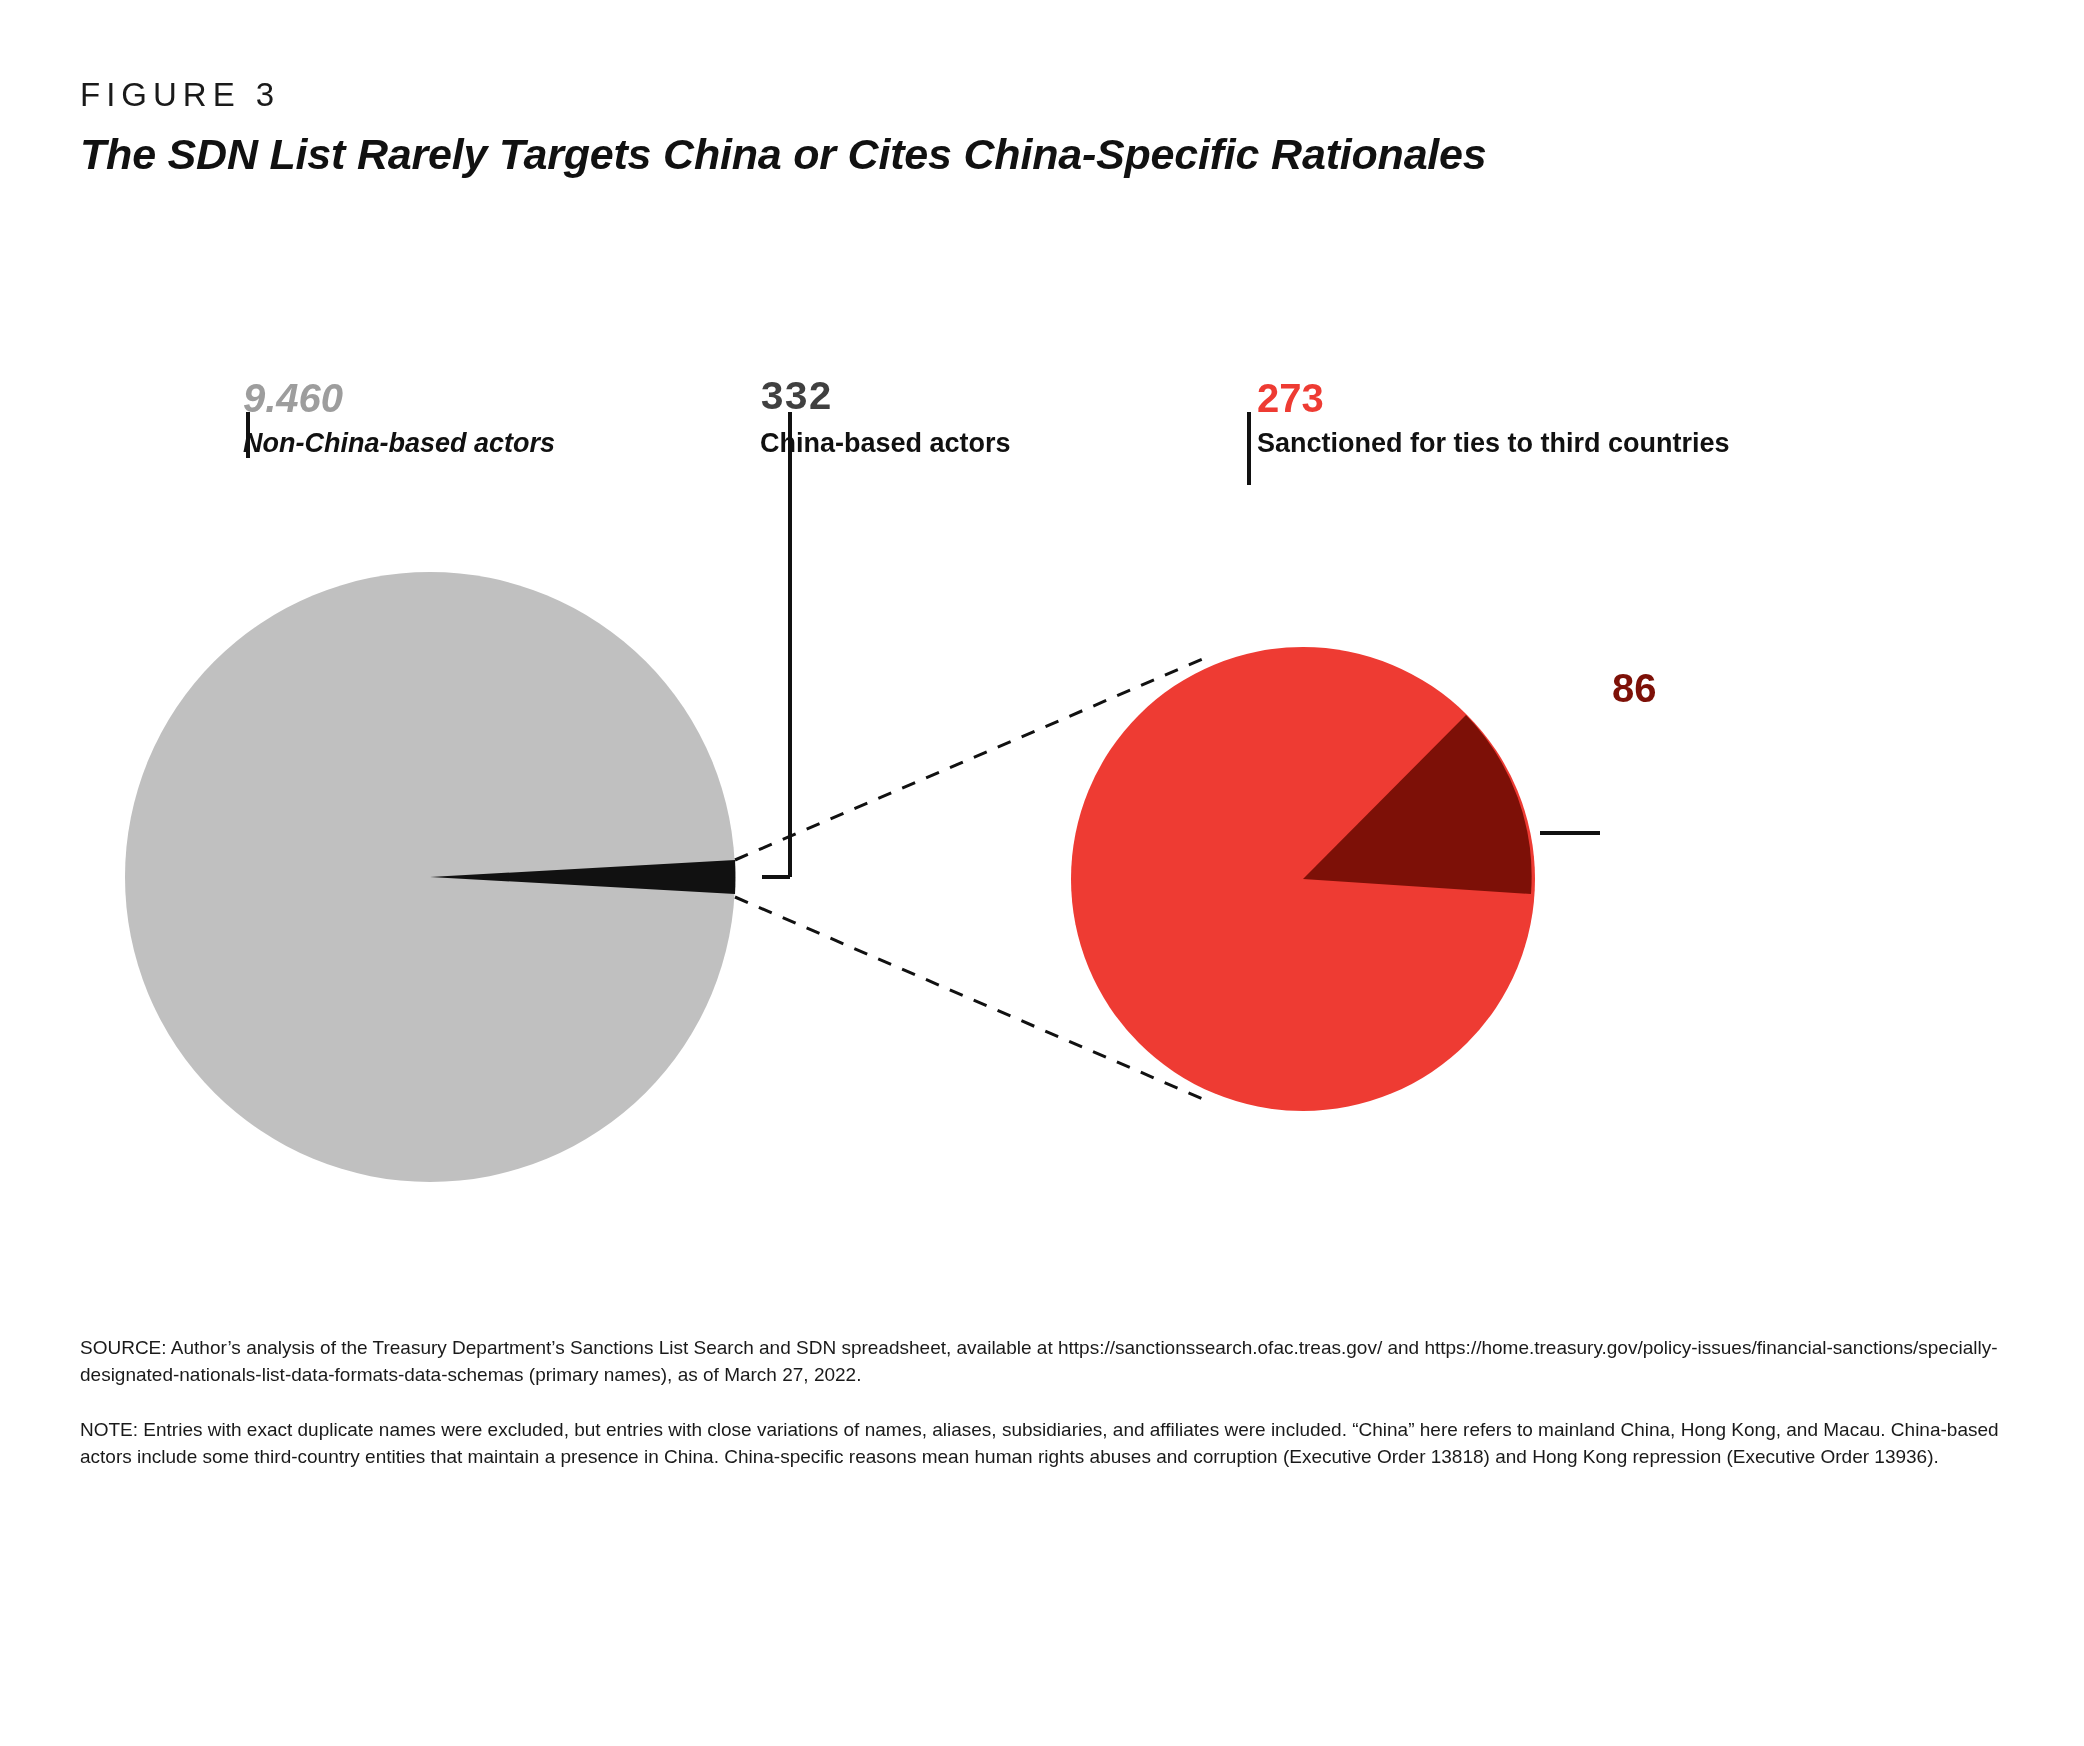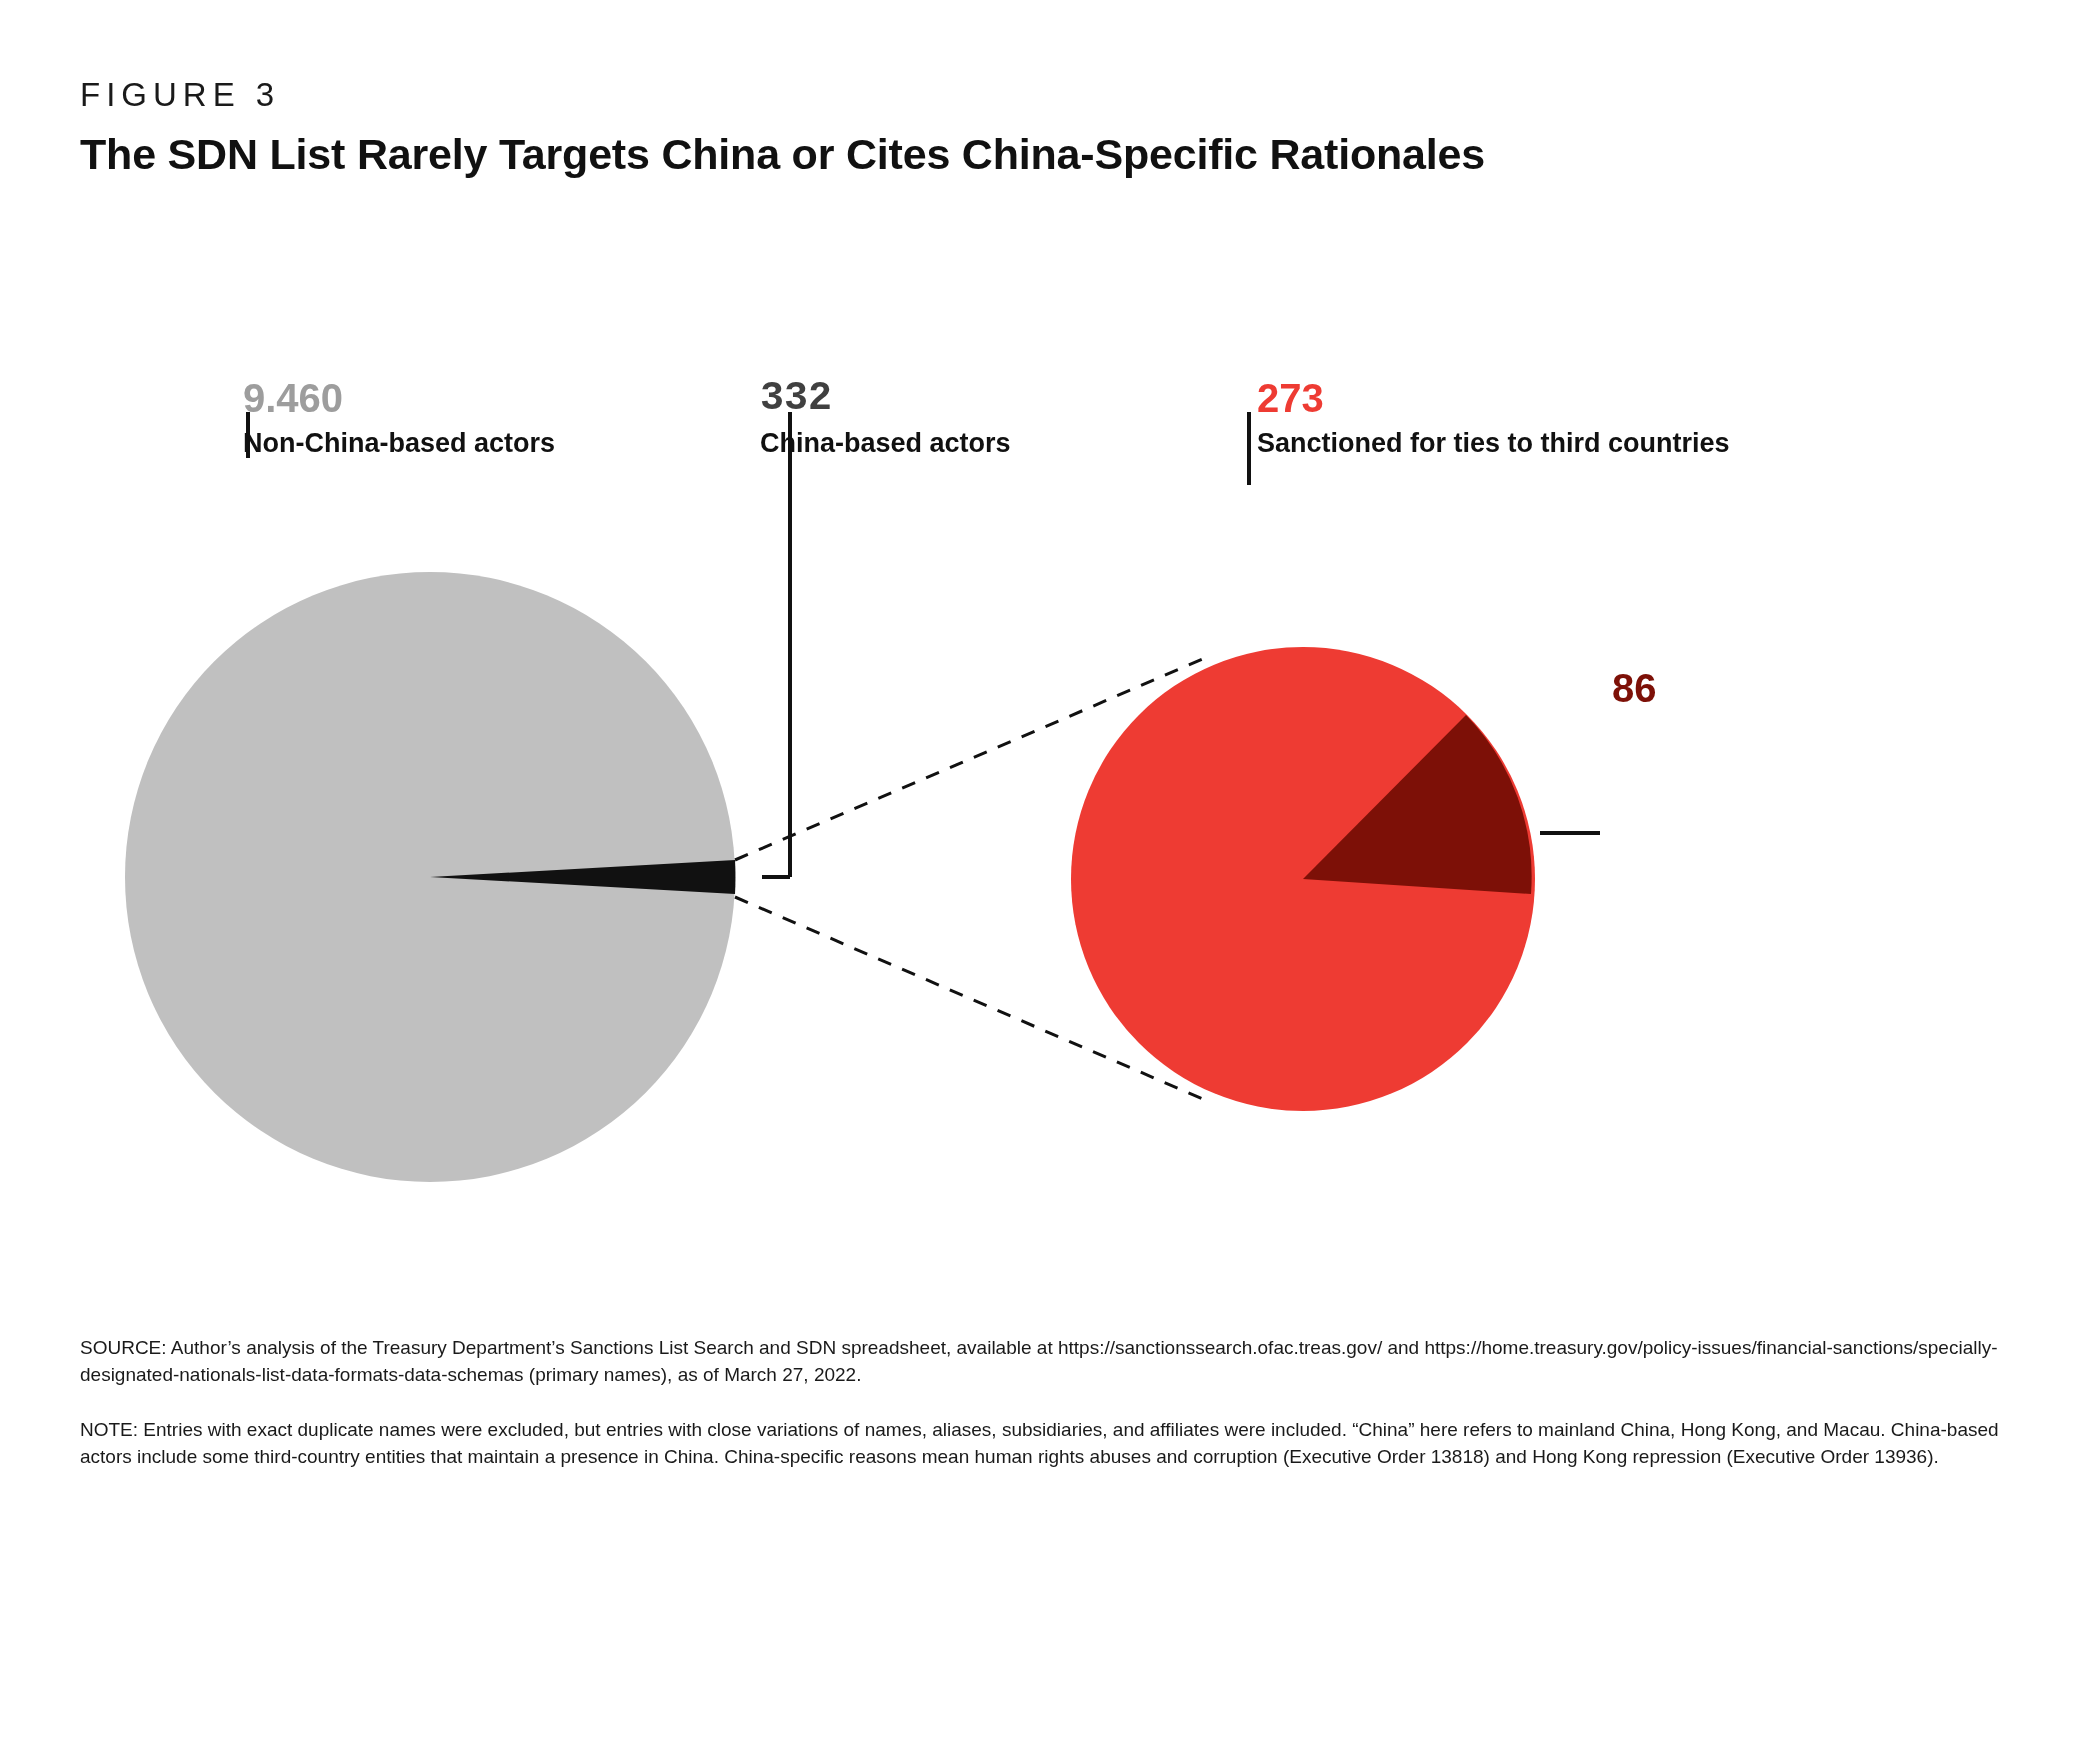--- a/index.html
+++ b/index.html
@@ -31,20 +31,21 @@
     color: #1a1a1a;
   }
   .figure-title {
     position: absolute;
     left: 80px;
     top: 130px;
     font-size: 43px;
     font-weight: bold;
     color: #111111;
     letter-spacing: -0.2px;
+    font-style: italic;
   }
 
   
   .chart-area {
     position: absolute;
     left: 0;
     top: 300px;
     width: 2084px;
     height: 990px;
   }
@@ -64,21 +65,21 @@
     line-height: 1.18;
     margin-bottom: 4px;
   }
   .callout .desc {
     font-size: 27px;
     font-weight: bold;
     line-height: 1.3;
     color: #111111;
   }
 
-  .callout-nonchina { left: 243px; top: 75px; }
+  .callout-nonchina { left: 243px; top: 75px; font-style: italic; }
   .callout-nonchina .num { color: #9d9d9d; }
 
   .callout-china { left: 760px; top: 75px; }
   .callout-china .num { color: #404040; font-family: Liberation Mono, monospace; }
 
   .callout-third { left: 1257px; top: 75px; }
   .callout-third .num { color: #ee3b33; }
 
   .callout-specific { left: 1612px; top: 365px; }
   .callout-specific .num { color: #7d1007; }

